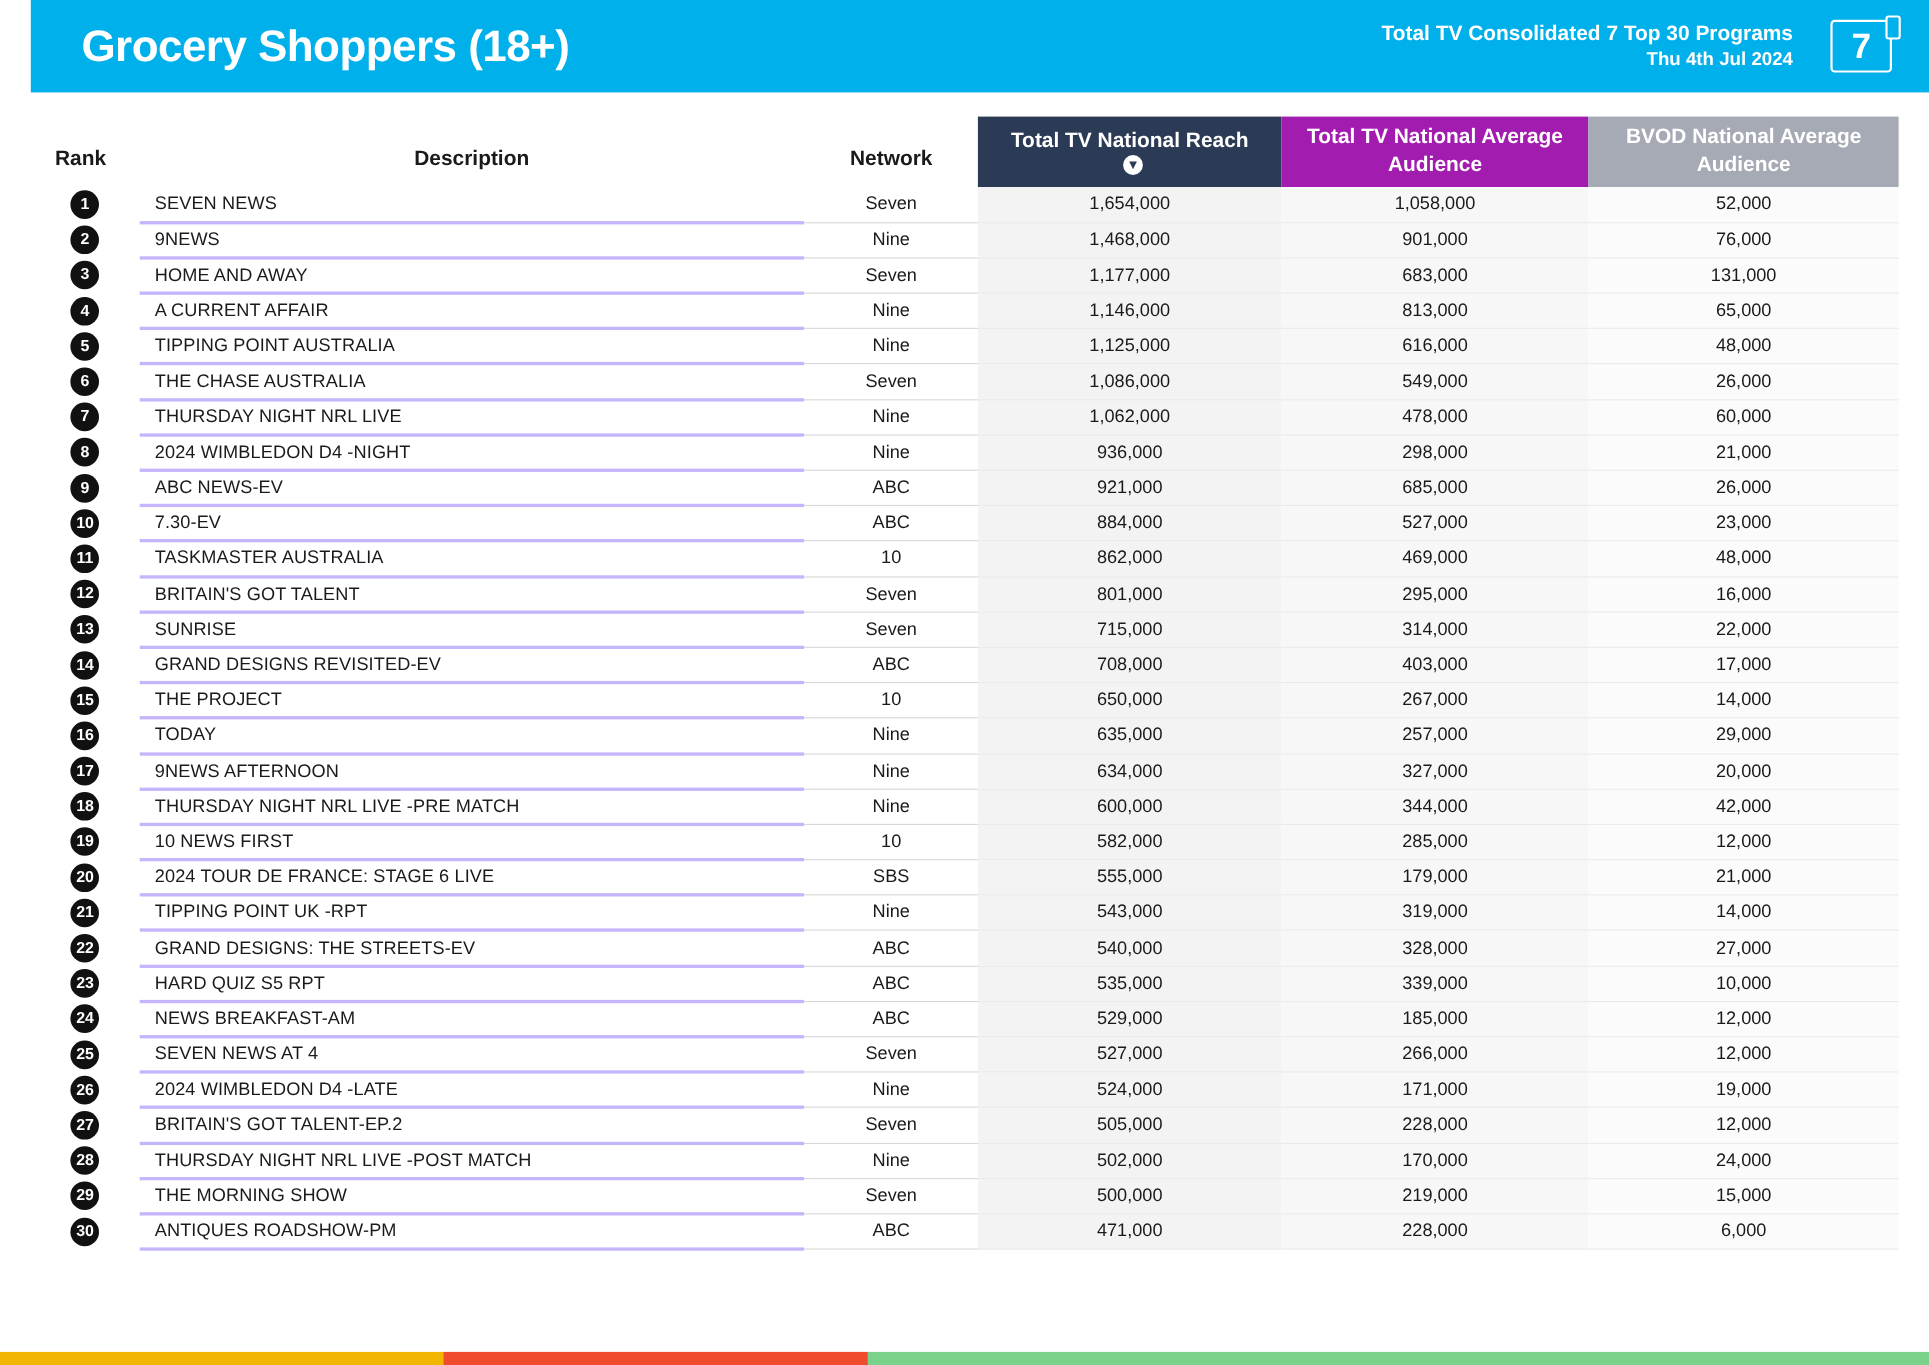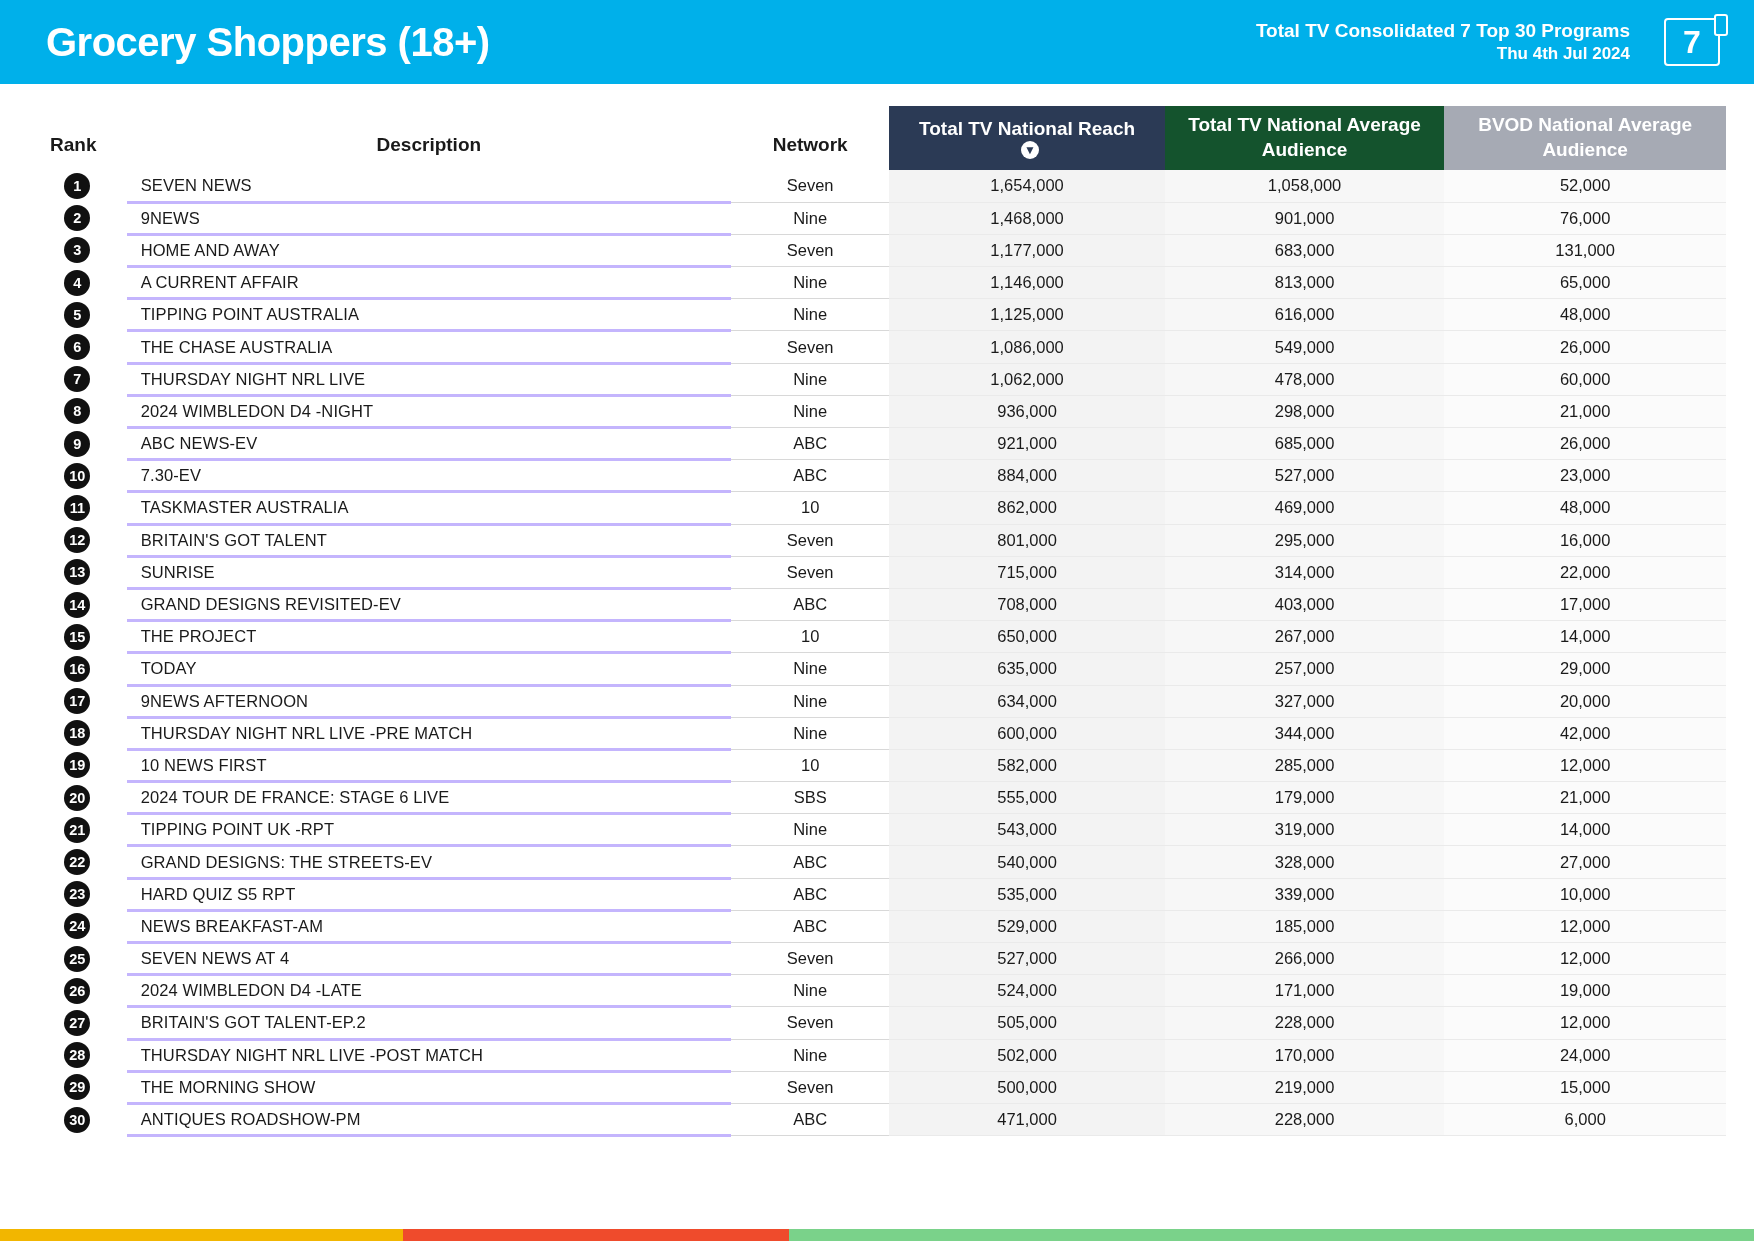--- a/index.html
+++ b/index.html
@@ -19,20 +19,21 @@
 
   
   .header {
     position: relative;
     height: 84px;
     background: #00b0ea;
     display: flex;
     align-items: center;
     justify-content: space-between;
     padding: 0 34px 0 46px;
+    margin-left: 28px;
   }
   .header-title {
     color: #ffffff;
     font-size: 40px;
     font-weight: bold;
     letter-spacing: -0.5px;
     white-space: nowrap;
   }
   .header-right {
     display: flex;
@@ -114,21 +115,21 @@
     text-align: center;
     line-height: 1.3;
     padding: 18px 10px 18px 10px;
     height: 64px;
     display: flex;
     flex-direction: column;
     justify-content: center;
     align-items: center;
   }
   .th-dark   { background: #2b3a55; }
-  .th-mid    { background: #14532d; }
+  .th-mid    { background: #a21caf; }
   .th-light  { background: #a6aab4; align-items: flex-end; }
   .sort-icon {
     display: inline-block;
     width: 18px;
     height: 18px;
     border-radius: 50%;
     background: #ffffff;
     color: #2b3a55;
     font-size: 12px;
     line-height: 18px;

